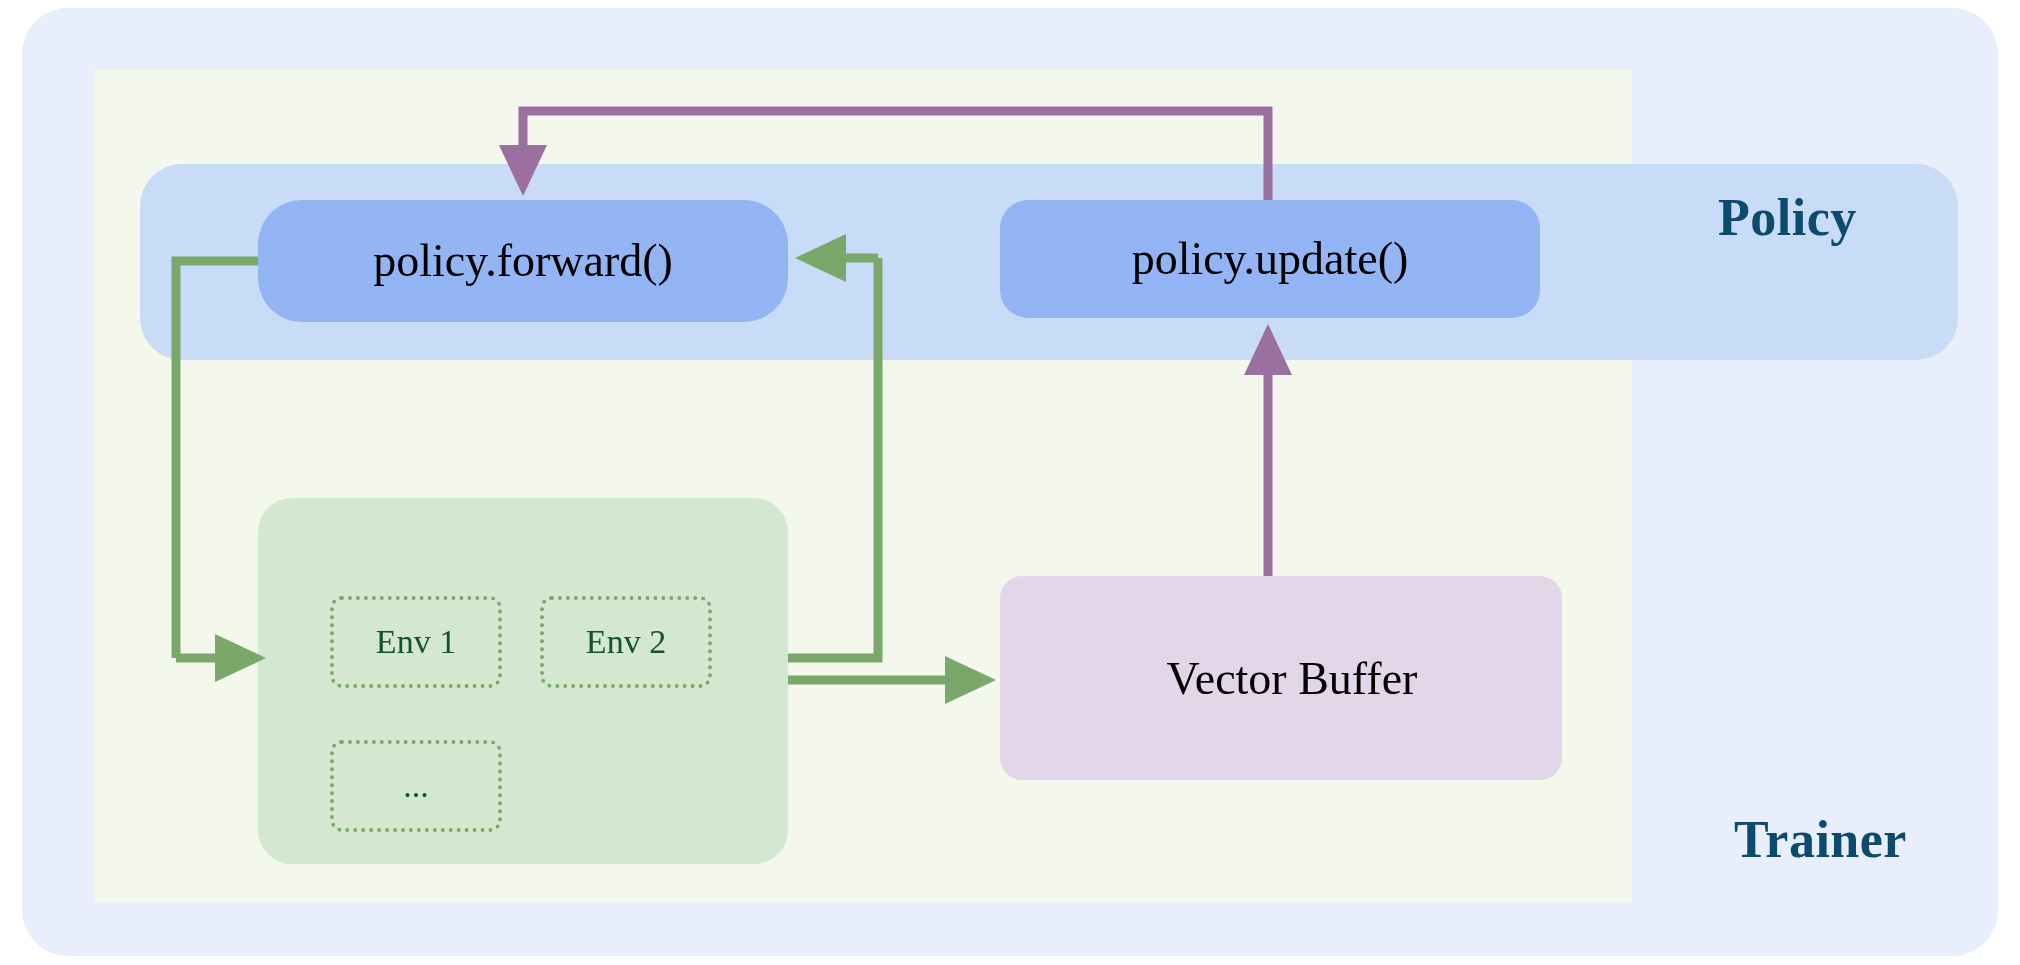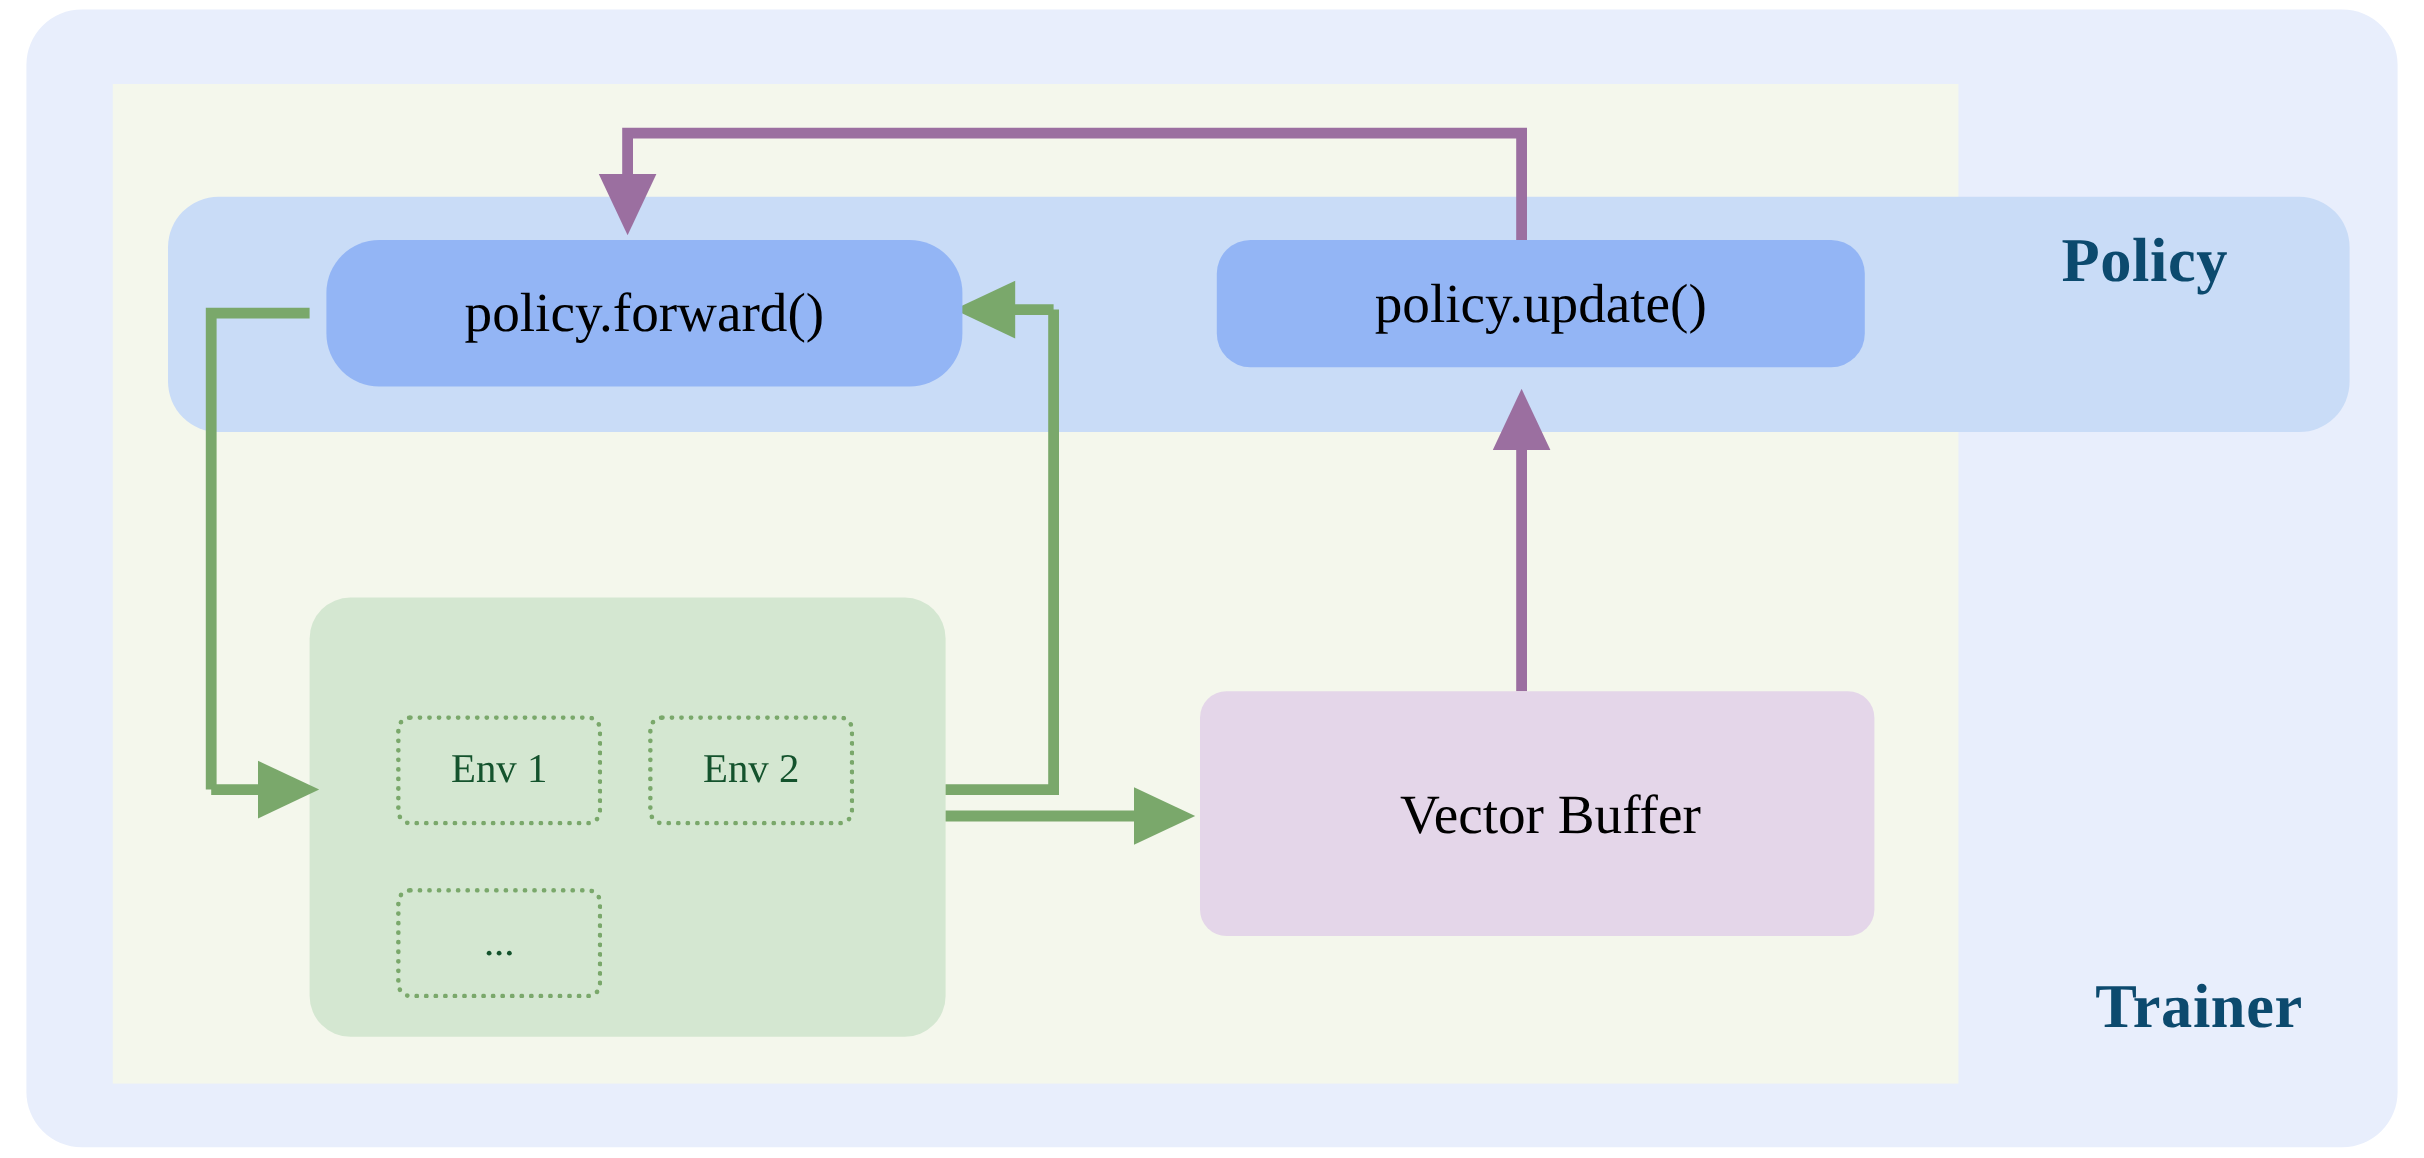--- a/index.html
+++ b/index.html
@@ -22,24 +22,24 @@
   }
   .vecenv-box{
     position:absolute;left:258px;top:498px;width:530px;height:366px;
     background:#d4e7d1;border-radius:34px;
   }
 
   
   .pill{
     position:absolute;background:#93b5f5;border-radius:44px;
     display:flex;align-items:center;justify-content:center;
-    color:#000;font-size:46px;line-height:1;white-space:nowrap;margin-left:14px;
+    color:#000;font-size:46px;line-height:1;white-space:nowrap;
   }
   #pill-forward{left:258px;top:200px;width:530px;height:122px;}
-  #pill-update {left:1000px;top:200px;width:540px;height:106px;border-radius:28px;}
+  #pill-update {left:1000px;top:200px;width:540px;height:118px;border-radius:28px;}
 
   .buffer-box{
     position:absolute;left:1000px;top:576px;width:540px;height:204px;
     background:#e4d6e9;border-radius:22px;
     display:flex;align-items:center;justify-content:center;
     color:#000;font-size:46px;white-space:nowrap;padding-left:22px;
   }
 
   
   .env-grid{
@@ -53,21 +53,21 @@
     font-size:34px;color:#14532d;background:transparent;
   }
 
   
   .section-label{
     position:absolute;font-weight:bold;color:#0c4a6e;
     font-size:52px;white-space:nowrap;letter-spacing:.5px;
   }
   #label-policy   {left:1718px;top:188px;}
   #label-collector{left:1322px;top:810px;}
-  #label-trainer  {left:1734px;top:810px;margin-left:12px;}
+  #label-trainer  {left:1734px;top:810px;}
 
   
   #wires{position:absolute;left:0;top:0;width:2020px;height:965px;}
 </style>
 </head>
 <body>
 
 <div id="stage">
 
   <div class="trainer-box"></div>

